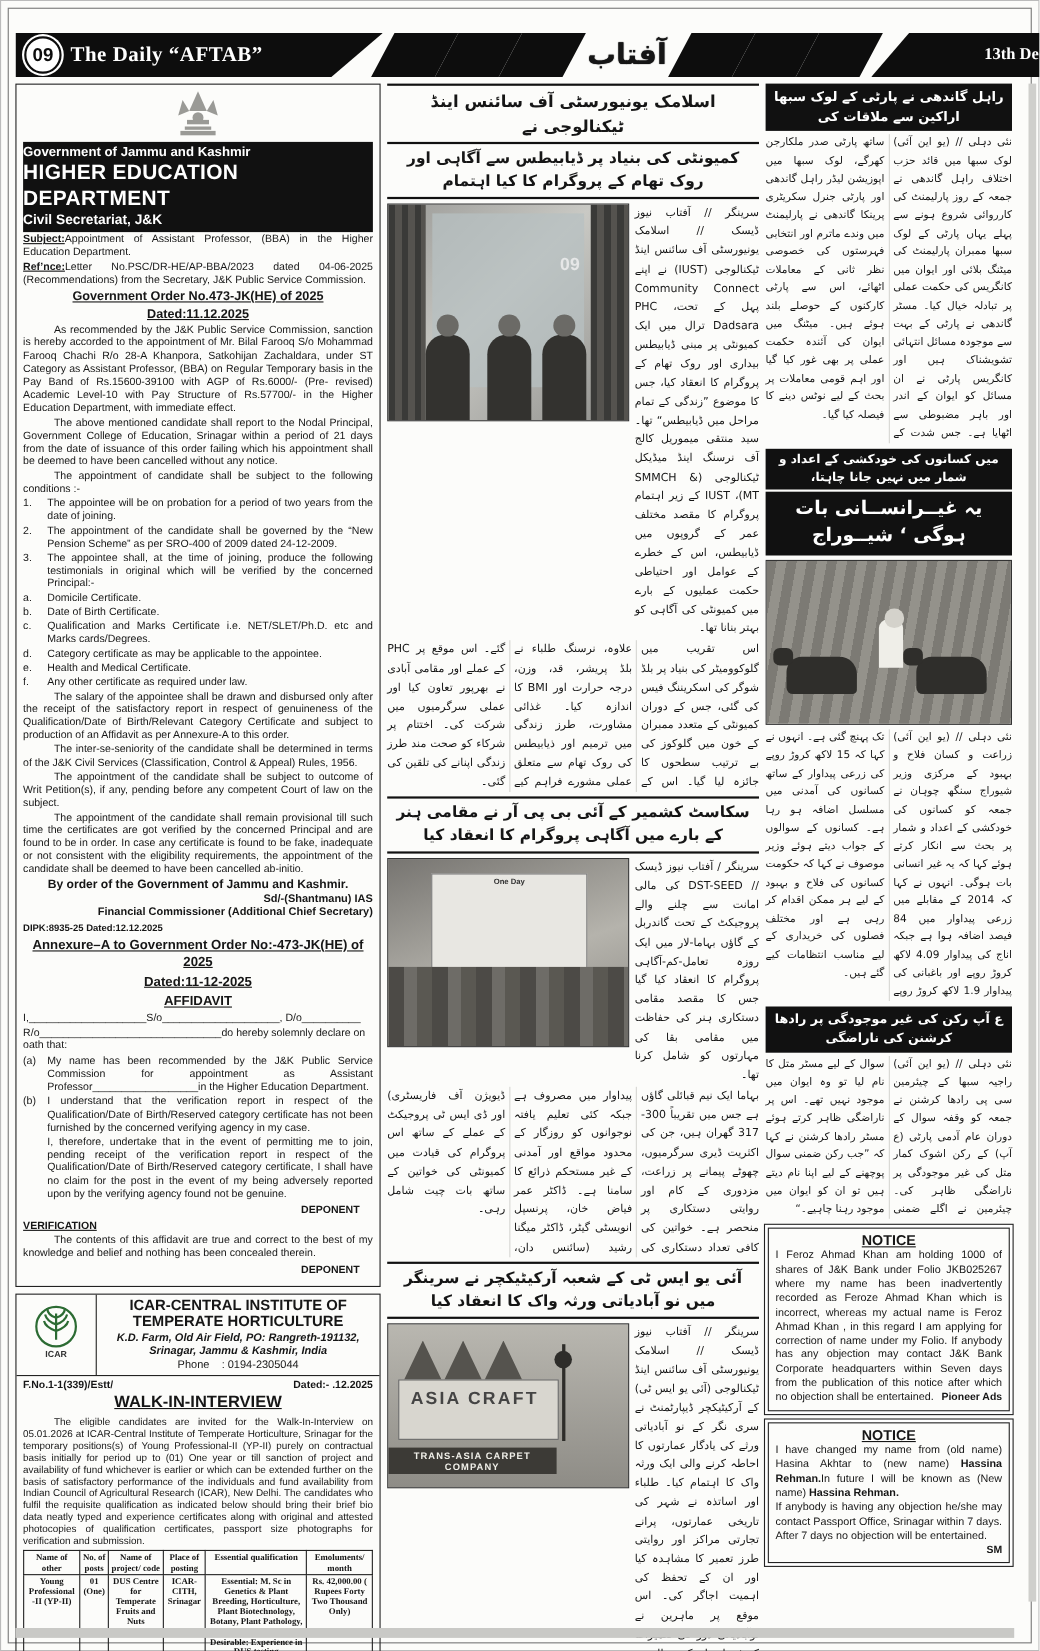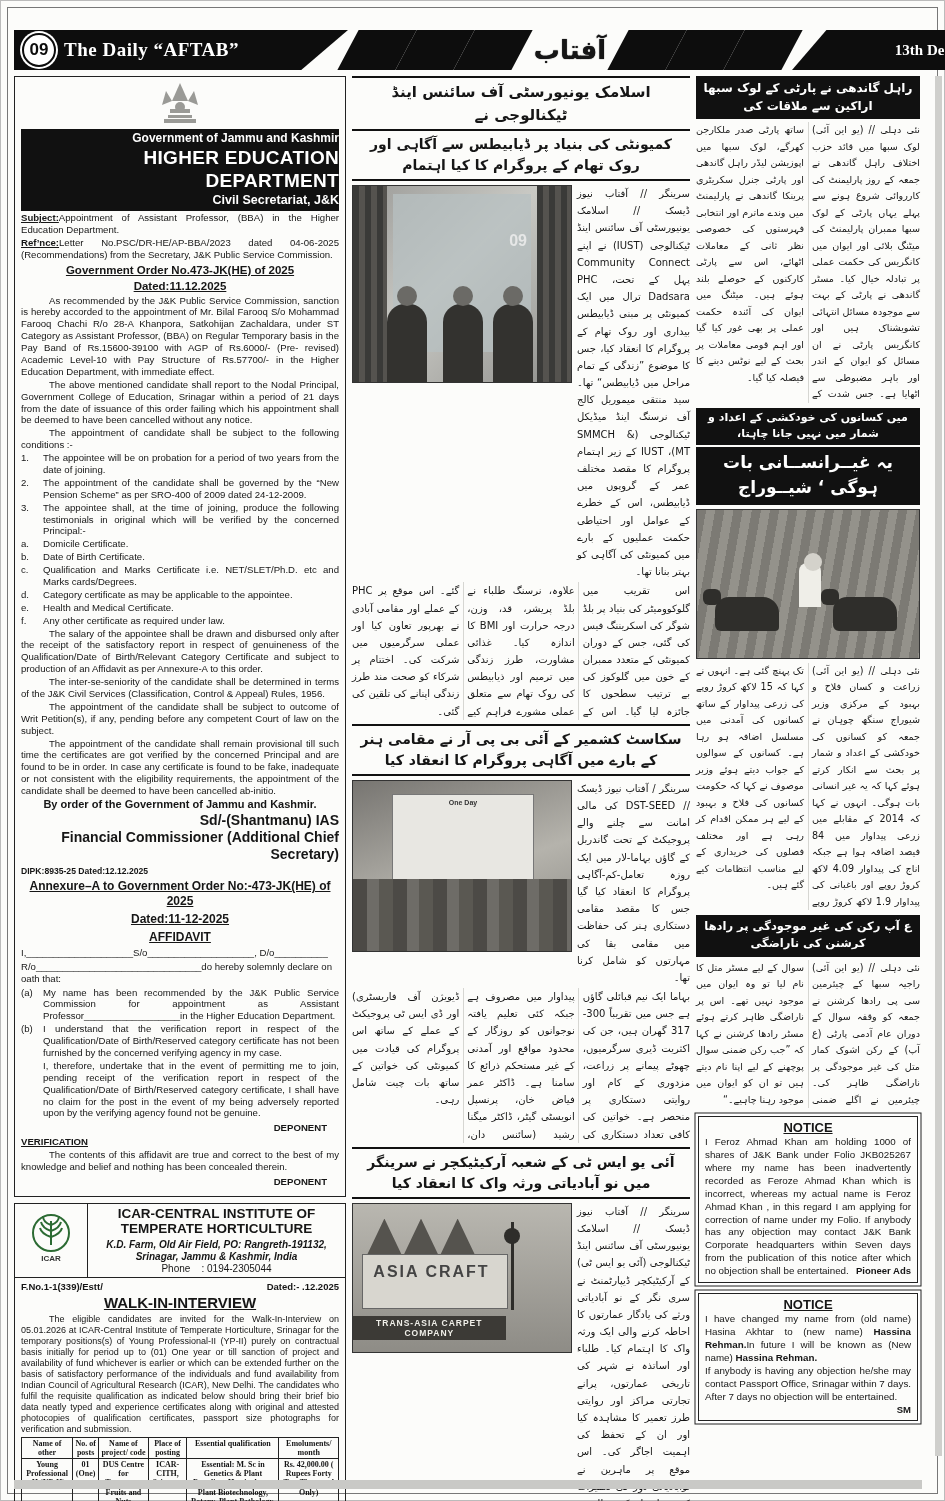--- a/index.html
+++ b/index.html
@@ -28,34 +28,34 @@
   .content{position:absolute;left:14px;top:76px;width:908px;display:flex;gap:6px;}
   .col-left{flex:0 0 332px;display:flex;flex-direction:column;gap:6px;}
   .col-mid{flex:0 0 338px;display:flex;flex-direction:column;gap:4px;}
   .col-right{flex:0 0 224px;display:flex;flex-direction:column;gap:5px;}
   .vstrip{position:absolute;right:3px;top:76px;width:7px;height:1380px;background:#cfcfcc;}
   .hstrip{position:absolute;left:14px;bottom:12px;width:908px;height:9px;background:#c9c9c6;}
 
   
   .gov-box{border:1.5px solid #222;padding:4px 6px 6px;font-size:9.6px;line-height:1.24;}
   .emblem{width:44px;height:46px;margin:0 auto;display:block;}
-  .gov-head{background:#111;color:#fff;text-align:right;font-weight:bold;padding:2px 0 3px;margin-top:2px;}
+  .gov-head{background:#111;color:#fff;text-align:left;font-weight:bold;padding:2px 0 3px;margin-top:2px;}
   .gov-head .g1{font-size:12px;}
   .gov-head .g2{font-size:19px;letter-spacing:.3px;}
   .gov-head .g3{font-size:12.5px;}
   .lbl{font-weight:bold;text-decoration:underline;}
   .jpara{text-align:justify;margin:1px 0;}
   .jpara.ind{text-indent:28px;}
   .ctr{text-align:center;}
   .bold{font-weight:bold;}
   .order-title{font-weight:bold;text-decoration:underline;text-align:center;font-size:11.5px;margin:2px 0 1px;}
   .cond{display:flex;margin:1px 0;}
   .cn{flex:0 0 22px;}
   .ct{flex:1;text-align:justify;}
-  .sig-r{text-align:right;font-weight:bold;font-size:14px;}
+  .sig-r{text-align:right;font-weight:bold;font-size:10px;}
   .dipk{font-weight:bold;font-size:8.6px;margin-top:2px;}
   .annex{font-weight:bold;text-decoration:underline;text-align:center;font-size:12px;margin-top:3px;}
   .blankline{margin:2px 0;}
   .dep{text-align:right;font-weight:bold;margin:3px 12px 2px 0;}
 
   
   .icar-box{border:1.5px solid #222;font-size:9px;line-height:1.22;padding:0 0 4px;}
   .icar-head{display:flex;border-bottom:1.5px solid #222;}
   .icar-logo{flex:0 0 72px;border-right:1.5px solid #222;display:flex;align-items:center;justify-content:center;padding:4px 0;}
   .icar-head-txt{flex:1;text-align:center;padding:3px 4px 2px;}

